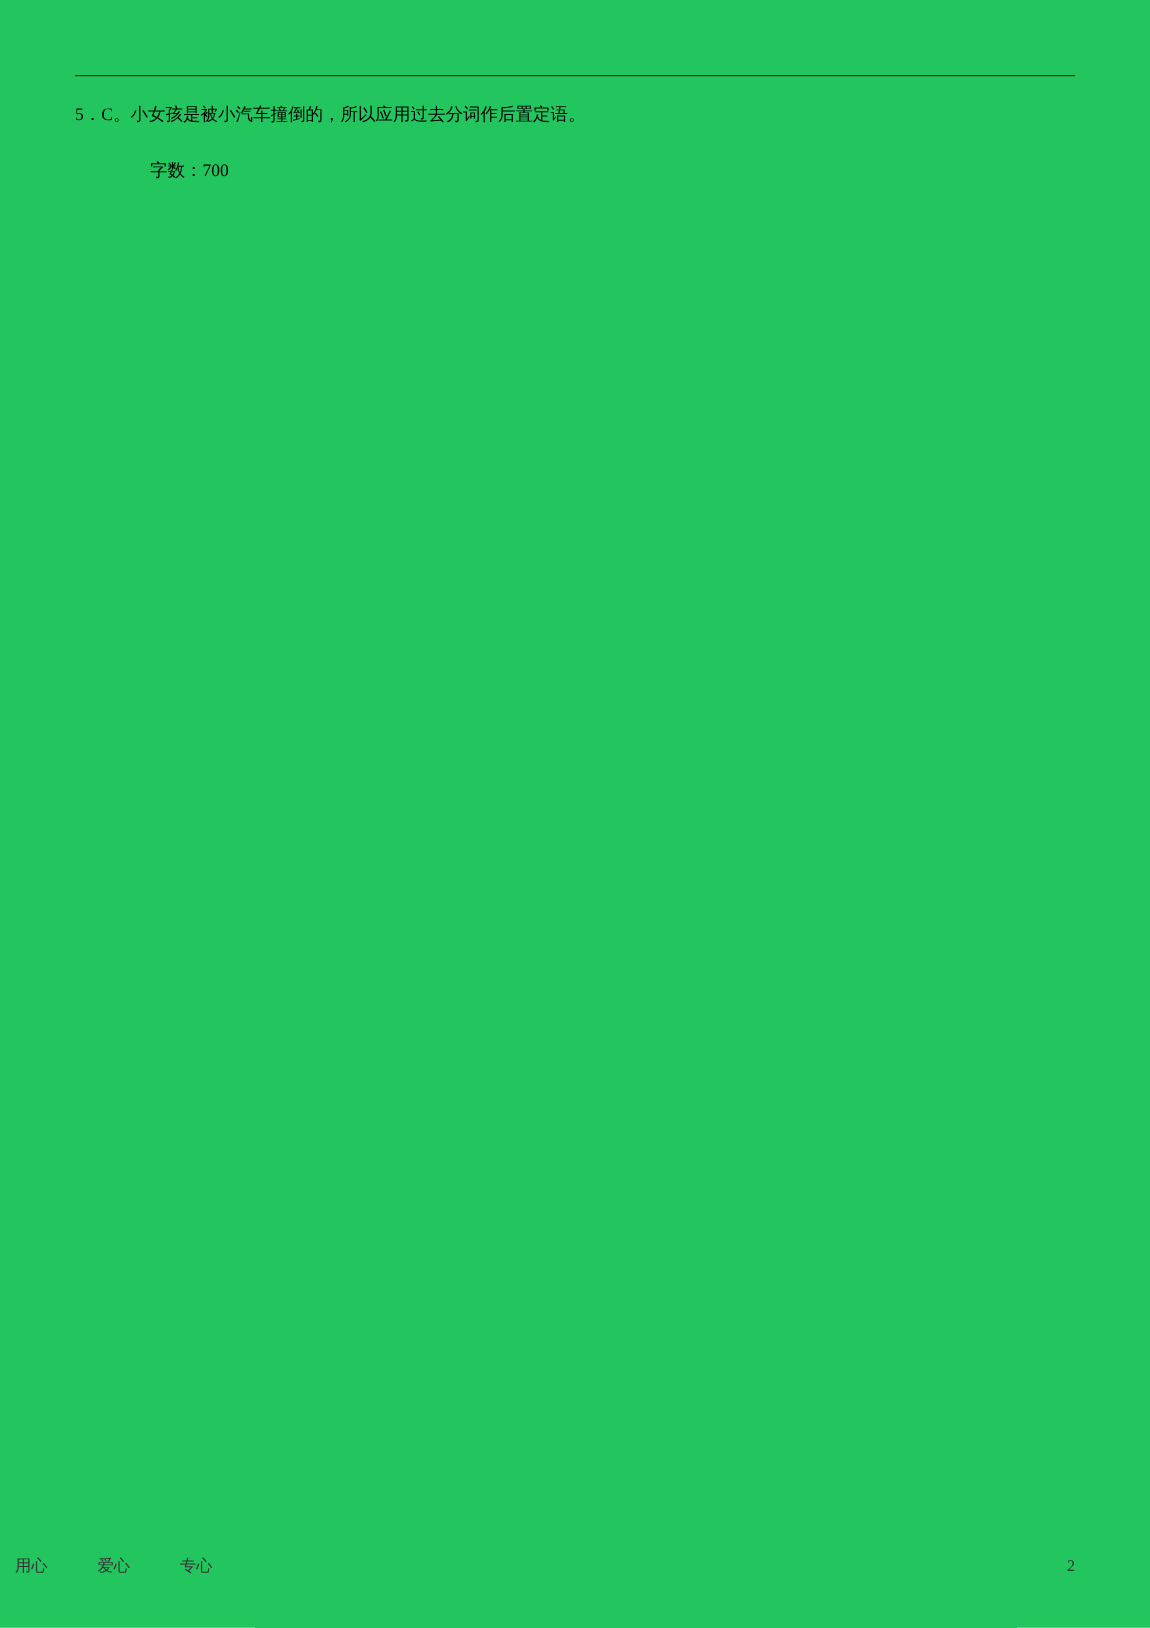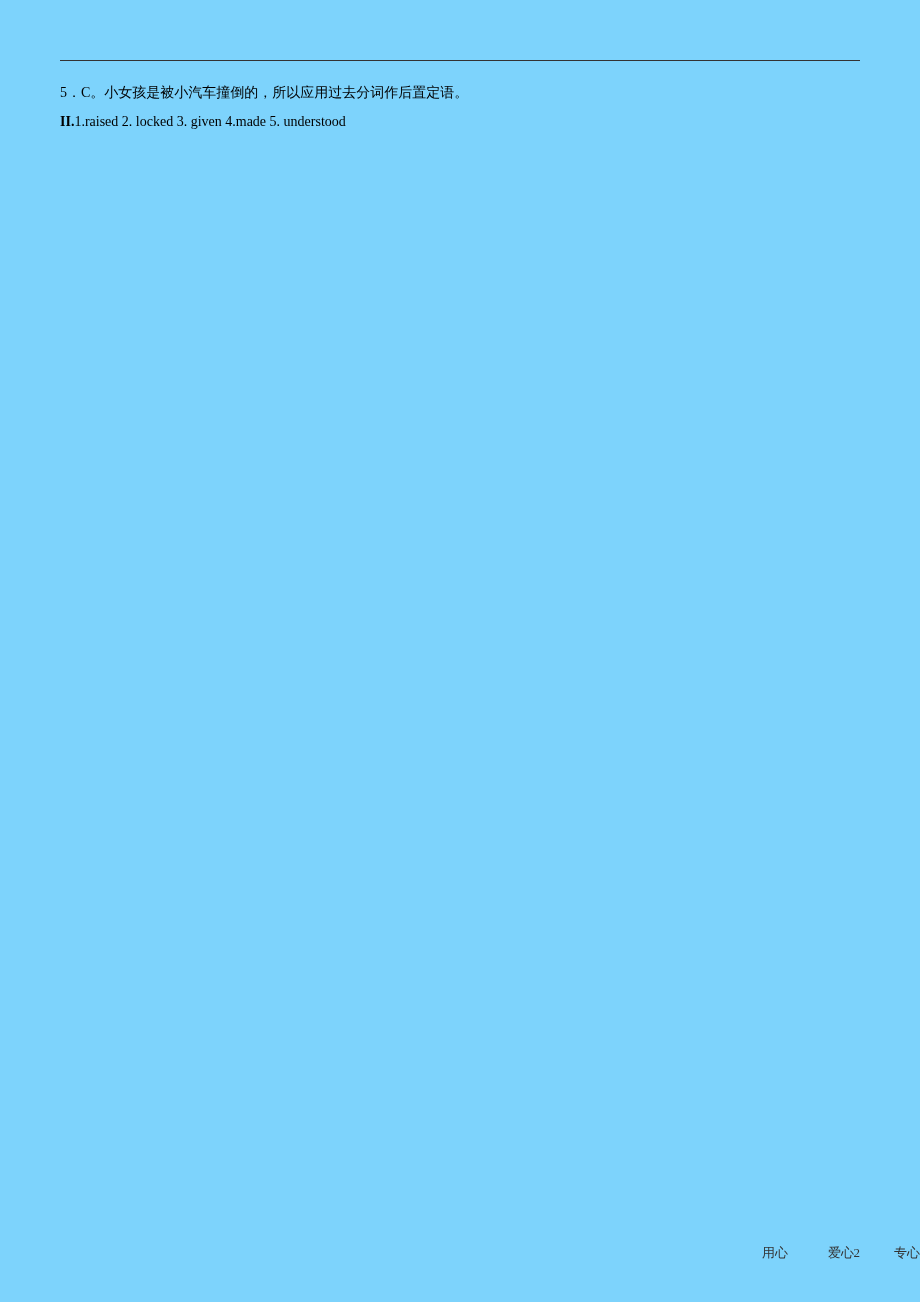--- a/index.html
+++ b/index.html
@@ -14,21 +14,21 @@
       font-size: 14px;
       color: #000000;
       width: 920px;
       min-height: 1302px;
       position: relative;
     }
 
     .page-container {
       width: 920px;
       min-height: 1302px;
-      background: #7dd3fc;
+      background: #22c55e;
       padding: 0;
       position: relative;
     }
 
     .top-border {
       position: absolute;
       top: 60px;
       left: 60px;
       right: 60px;
       height: 1px;
@@ -61,21 +61,21 @@
       margin-left: 60px;
       line-height: 1.8;
     }
 
     .footer {
       position: absolute;
       bottom: 40px;
       left: 12px;
       right: 0;
       display: flex;
-      justify-content: flex-end;
+      justify-content: flex-start;
       align-items: center;
     }
 
     .footer-text {
       display: flex;
       gap: 40px;
       font-size: 13px;
       color: #333;
     }
 
@@ -92,28 +92,28 @@
 <div class="page-container">
 
   <div class="top-border"></div>
 
   <div class="content-area">
 
     <div class="section-5">
 
       <p>5．C。小女孩是被小汽车撞倒的，所以应用过去分词作后置定语。</p>
 
-      <p>
-        <span class="bold-label">II.</span><span>1.raised   2. locked       3. given   4.made   5. understood</span>
-      </p>
 
 
 
     </div>
 
+    <div class="word-count-section">
+      <span>字数：</span><span>700</span>
+    </div>
 
   </div>
 
   <div class="footer">
     <div class="footer-text">
       <span>用心</span>
       <span>爱心</span>
       <span>专心</span>
     </div>
     <span class="footer-page-number">2</span>

